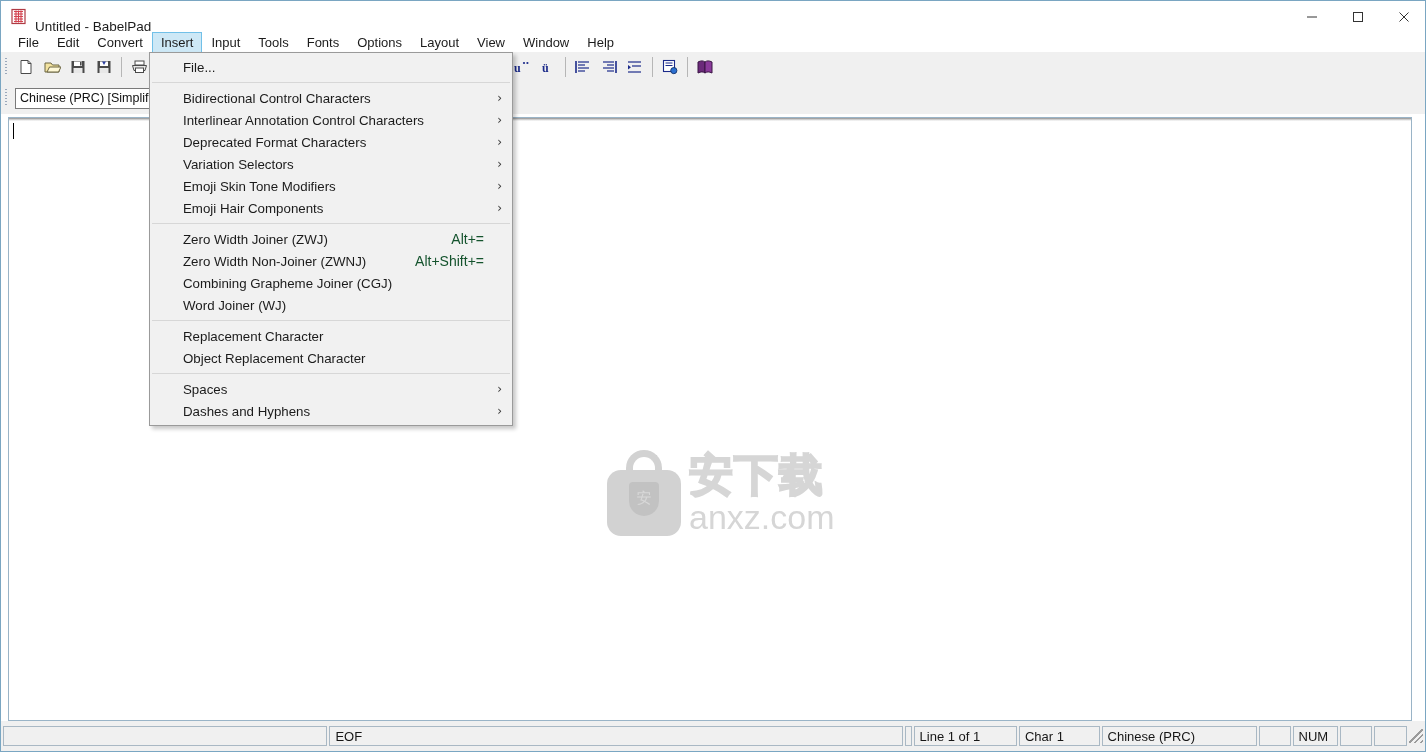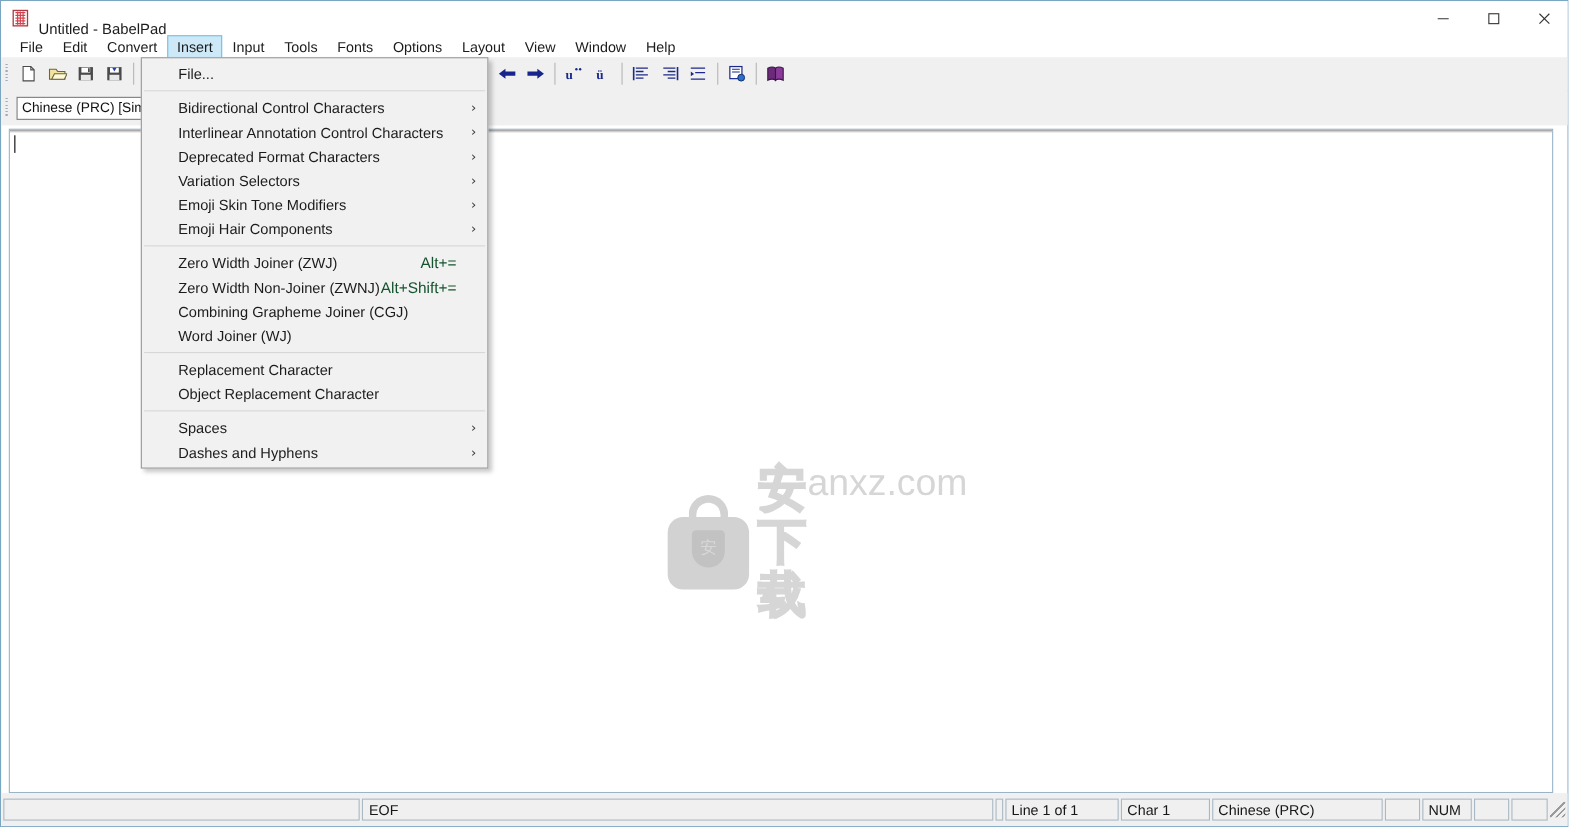--- a/index.html
+++ b/index.html
@@ -237,21 +237,21 @@
     width: 30px; height: 34px;
     background: #c2c2c2;
     border-radius: 4px 4px 15px 15px;
     display: flex;
     align-items: center;
     justify-content: center;
     font-size: 15px;
     color: #d8d8d8;
     font-family: "DejaVu Sans", sans-serif;
   }
-  .wm-text { display: flex; flex-direction: row; }
+  .wm-text { display: flex; flex-direction: column; }
   .wm-cn {
     font-size: 44px;
     line-height: 48px;
     color: #d6d6d6;
     font-family: "DejaVu Sans", sans-serif;
     font-weight: bold;
     letter-spacing: 1px;
     -webkit-text-stroke: 2px #d6d6d6;
   }
   .wm-en {
@@ -300,22 +300,22 @@
     position: absolute; inset: 0;
     background:
       linear-gradient(135deg, transparent 46%, #9b9b9b 46%, #9b9b9b 54%, transparent 54%),
       linear-gradient(135deg, transparent 66%, #9b9b9b 66%, #9b9b9b 74%, transparent 74%),
       linear-gradient(135deg, transparent 86%, #9b9b9b 86%, #9b9b9b 94%, transparent 94%);
   }
 
   
   .dropdown {
     position: absolute;
-    left: 127px; top: 51px;
-    width: 316px;
+    left: 148px; top: 51px;
+    width: 364px;
     background: #f1f1f1;
     border: 1px solid #9a9a9a;
     box-sizing: border-box;
     padding: 3px 0 3px 0;
     z-index: 60;
     box-shadow: 3px 3px 4px rgba(0,0,0,0.22);
   }
   .dd-item {
     height: 22px;
     display: flex;

